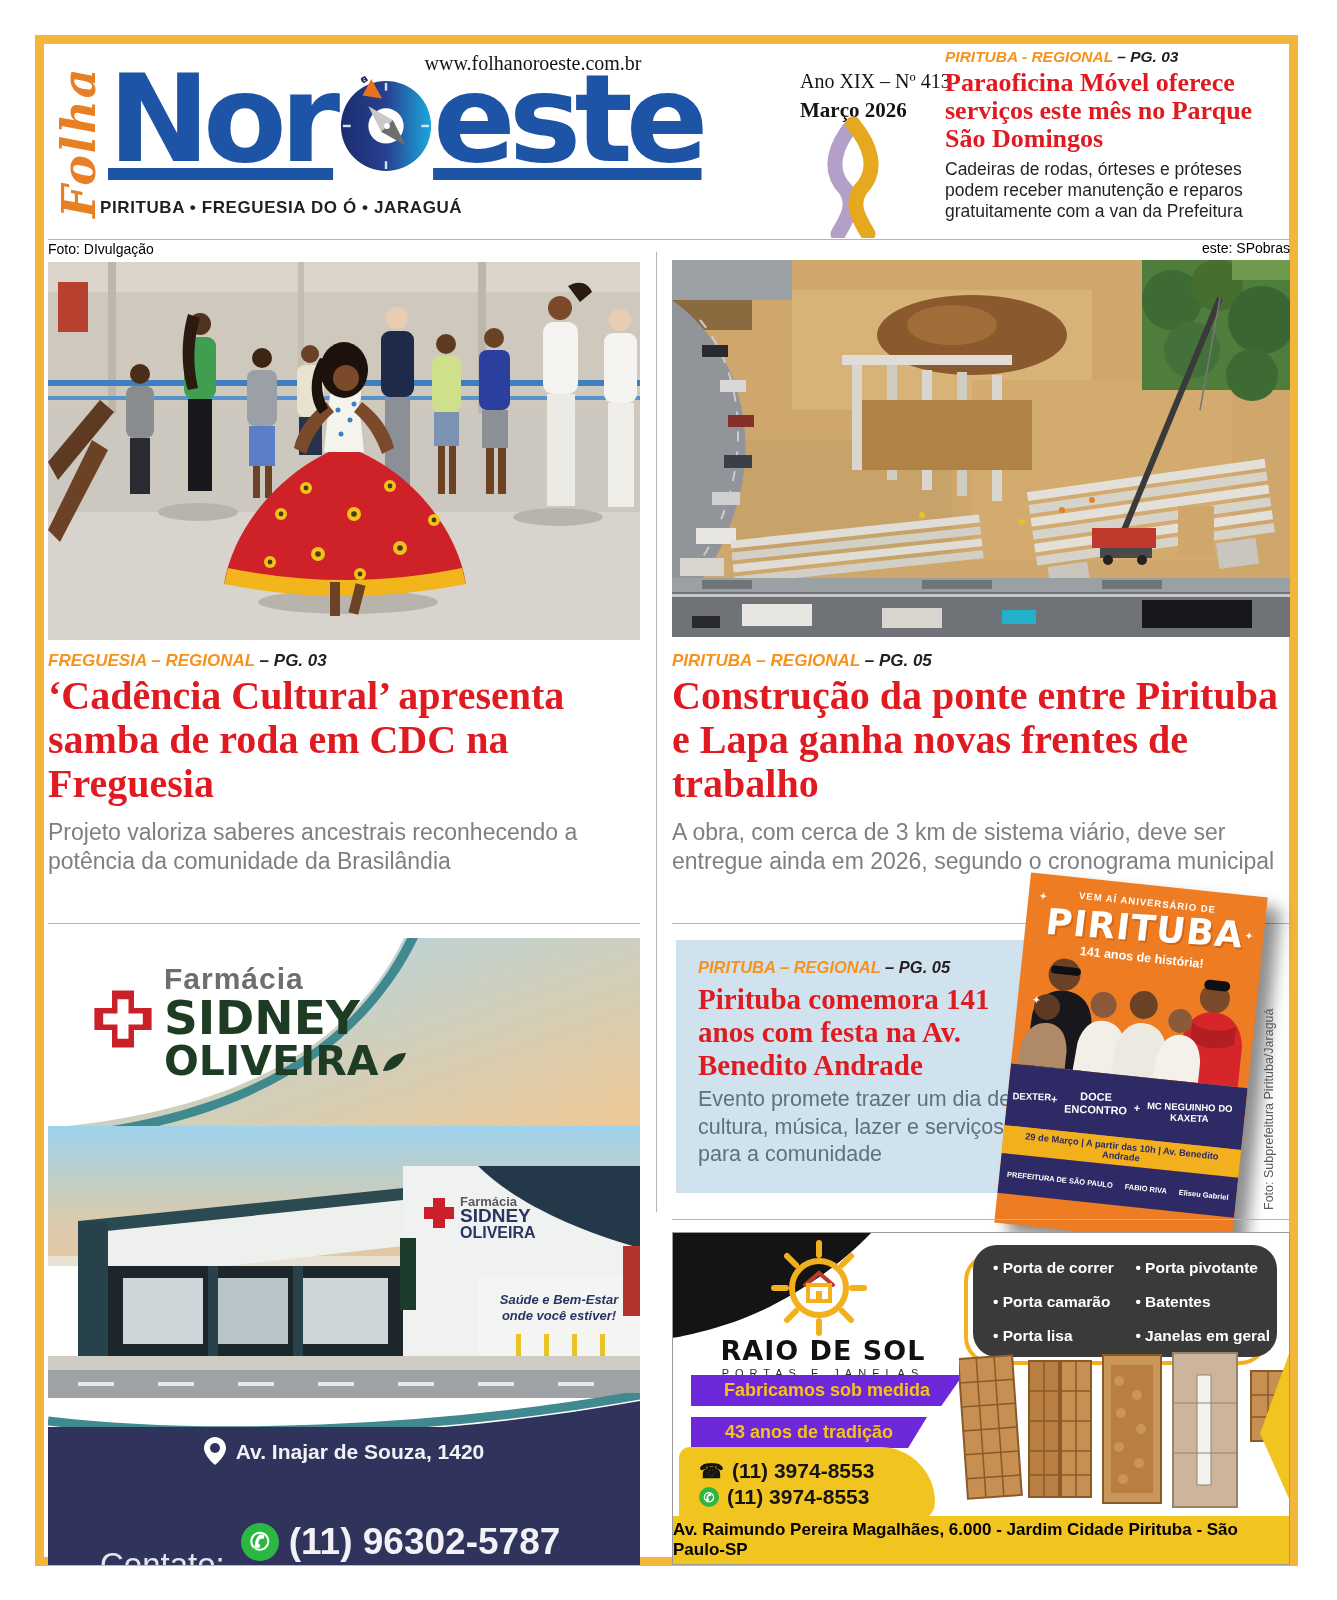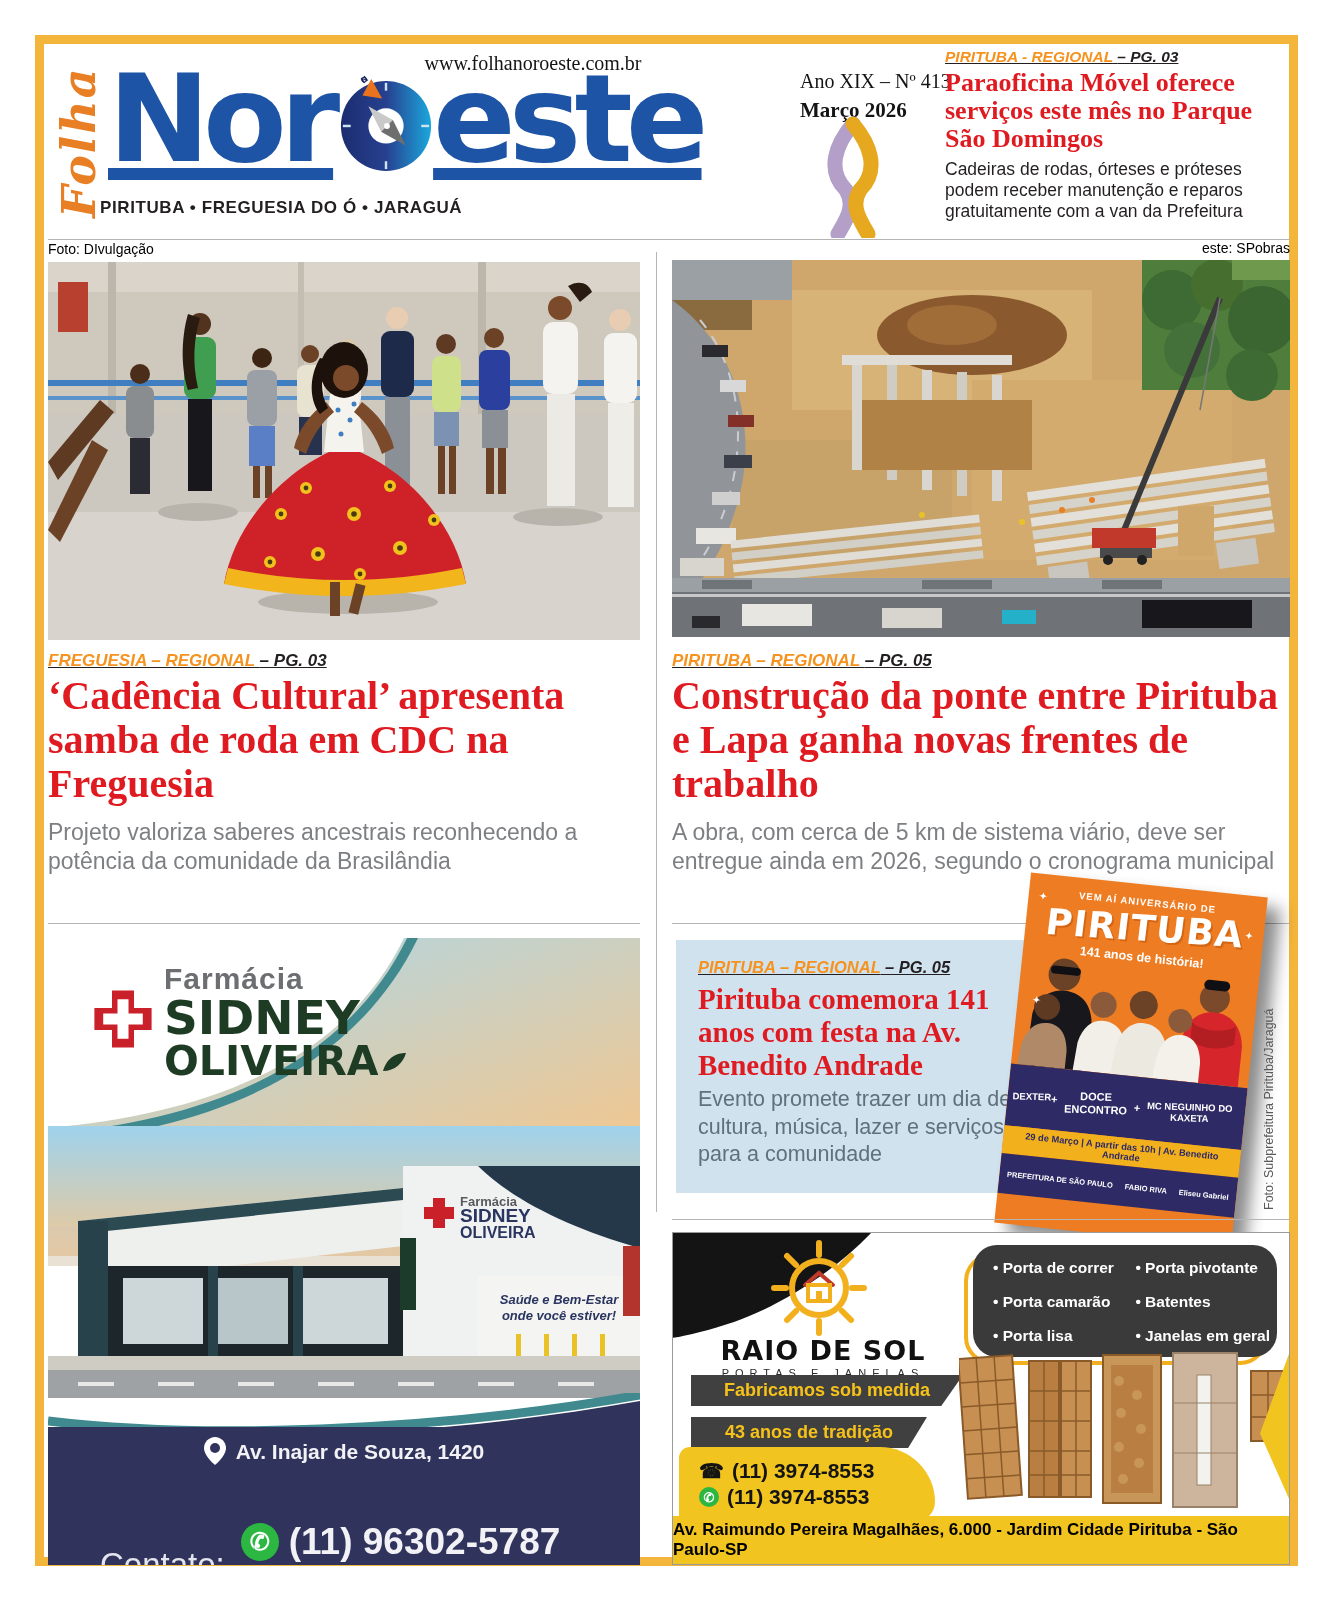--- a/index.html
+++ b/index.html
@@ -17,21 +17,21 @@
          font-size:46px;color:#e87f24;letter-spacing:2px;}
   .noroeste{left:108px;top:58px;display:flex;align-items:center;
             font-family:"DejaVu Sans",sans-serif;font-weight:800;font-size:122px;
             letter-spacing:-7px;line-height:1;color:#1d54a6;text-decoration:underline;}
   .noroeste .compass{width:98px;height:98px;margin:10px -2px 0 4px;}
   .regions{left:100px;top:198px;font-weight:bold;font-size:17px;letter-spacing:0.6px;color:#231f20;}
   .edition{left:800px;top:70px;font-family:"Liberation Serif",serif;font-size:20px;color:#141414;}
   .month{left:800px;top:98px;font-family:"Liberation Serif",serif;font-weight:bold;font-size:21px;color:#141414;}
   .ribbon{left:815px;top:112px;width:74px;height:126px;}
 
-  .kicker-row{font-style:italic;font-weight:bold;text-decoration:underline;}
+  .kicker-row{font-style:italic;font-weight:bold;}
   .kicker{color:#f6921e;}
   .pageref{color:#231f20;}
   .top-story{left:945px;top:48px;width:350px;}
   .top-story .kicker-row{font-size:15.5px;}
   .top-story h2{margin:3px 0 6px 0;font-family:"Liberation Serif",serif;font-weight:bold;
                 font-size:26px;line-height:1.08;color:#df1b21;}
   .top-story p{margin:0;font-size:17.5px;line-height:1.2;color:#231f20;}
   .hrule{background:#b5b5b5;height:1px;}
   .rule-header{left:48px;top:239px;width:1242px;}
 
@@ -121,21 +121,21 @@
            font-family:"DejaVu Sans",sans-serif;font-weight:800;font-size:27px;color:#111;letter-spacing:1px;}
   .d-tagline{position:absolute;left:8px;top:134px;width:284px;text-align:center;
              font-size:11px;letter-spacing:6px;color:#2a2a2a;}
   .d-products{position:absolute;left:300px;top:12px;width:304px;height:116px;}
   .d-prod-frame{position:absolute;left:-9px;top:8px;width:304px;height:112px;
                 border:4px solid #f2b01e;border-radius:28px;box-sizing:border-box;}
   .d-prod-panel{position:absolute;left:0;top:0;width:304px;height:112px;background:#3a3a3a;
                 border-radius:24px;box-sizing:border-box;padding:14px 6px 8px 20px;
                 display:grid;grid-template-columns:1.05fr 1fr;row-gap:12px;
                 color:#fff;font-weight:800;font-size:15.5px;}
-  .d-banner{position:absolute;background:#404040;color:#f6c21a;font-weight:800;font-size:18px;
+  .d-banner{position:absolute;background:#6d28d9;color:#f6c21a;font-weight:800;font-size:18px;
             display:flex;align-items:center;justify-content:center;
             clip-path:polygon(0 0,100% 0,92% 100%,0 100%);}
   .d-banner1{left:18px;top:142px;width:272px;height:31px;}
   .d-banner2{left:18px;top:184px;width:236px;height:31px;}
   .d-doors{position:absolute;left:286px;top:118px;width:330px;height:168px;}
   .d-wedge{position:absolute;right:-1px;top:118px;width:30px;height:150px;background:#f2c41f;
            clip-path:polygon(100% 0,100% 100%,0 55%);}
   .d-phones{position:absolute;left:6px;top:214px;width:256px;height:74px;background:#f2c41f;
             border-radius:14px 70px 24px 4px;display:flex;flex-direction:column;
             justify-content:center;gap:2px;padding-left:20px;box-sizing:border-box;}
@@ -383,21 +383,21 @@
     <rect x="330" y="350" width="34" height="14" fill="#24b0c9"></rect>
     <rect x="470" y="340" width="110" height="28" fill="#17171c"></rect>
     <rect x="20" y="356" width="28" height="12" fill="#2a2a2e"></rect>
   </svg>
 
   <div class="abs kicker-row kicker-right">
     <span class="kicker">PIRITUBA – REGIONAL</span>
     <span class="pageref">– PG. 05</span>
   </div>
   <div class="abs headline headline-right">Construção da ponte entre Pirituba e Lapa ganha novas frentes de trabalho</div>
-  <div class="abs deck deck-right">A obra, com cerca de 5 km de sistema viário, deve ser entregue ainda em 2026, segundo o cronograma municipal</div>
+  <div class="abs deck deck-right">A obra, com cerca de 3 km de sistema viário, deve ser entregue ainda em 2026, segundo o cronograma municipal</div>
   <div class="abs hrule rule-right"></div>
 
   <div class="abs vdivider"></div>
 
   <div class="abs blue-box">
     <div class="kicker-row">
       <span class="kicker">PIRITUBA – REGIONAL</span>
       <span class="pageref">– PG. 05</span>
     </div>
     <h2>Pirituba comemora 141 anos com festa na Av. Benedito Andrade</h2>

